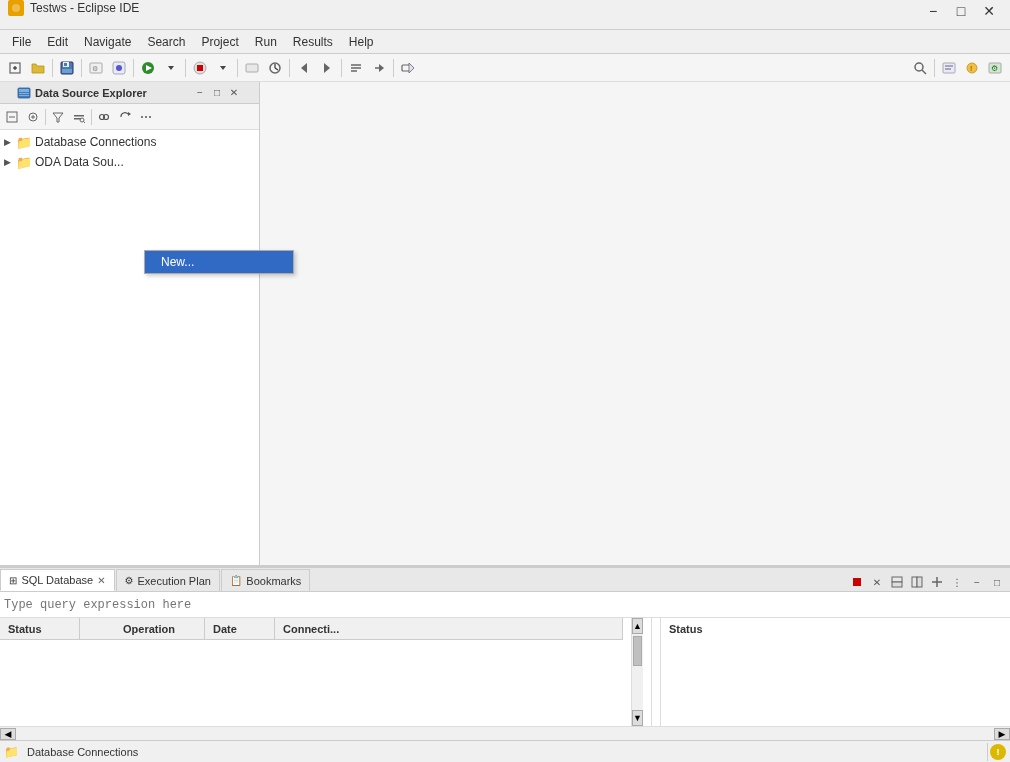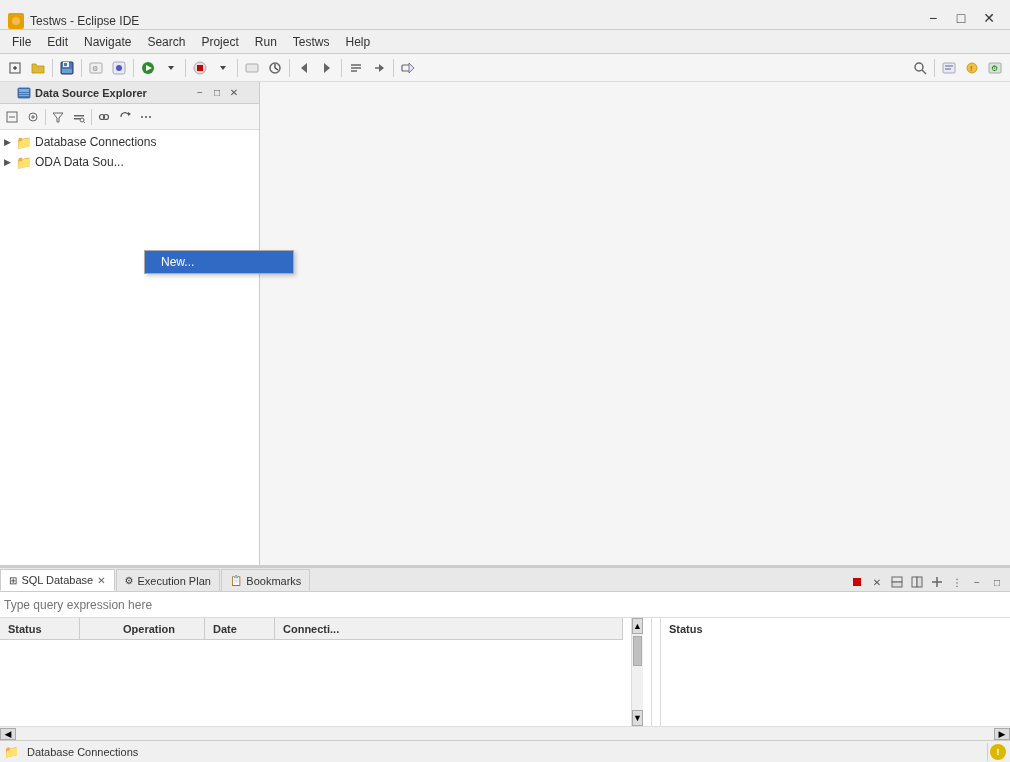--- a/index.html
+++ b/index.html
@@ -1,19 +1,19 @@
 <!DOCTYPE html>
 <html><head>
   <meta charset="utf-8">
   <style>
     * { box-sizing: border-box; margin: 0; padding: 0; }
     body { font-family: 'Segoe UI', Arial, sans-serif; font-size: 12px; background: #f0f0f0; width: 1010px; height: 762px; overflow: hidden; display: flex; flex-direction: column; }
 
     
-    .title-bar { background: #f0f0f0; height: 30px; display: flex; align-items: flex-end; padding: 0 8px; border-bottom: 1px solid #ccc; justify-content: space-between; }
+    .title-bar { background: #f0f0f0; height: 30px; display: flex; align-items: flex-start; padding: 0 8px; border-bottom: 1px solid #ccc; justify-content: space-between; }
     .title-bar-left { display: flex; align-items: center; gap: 6px; }
     .title-icon { width: 16px; height: 16px; background: #e8a000; border-radius: 2px; font-size: 10px; display: flex; align-items: center; justify-content: center; }
     .title-text { font-size: 12px; color: #333; }
     .title-controls { display: flex; gap: 2px; }
     .title-btn { width: 26px; height: 22px; background: none; border: none; cursor: pointer; font-size: 14px; display: flex; align-items: center; justify-content: center; color: #333; }
 
     
     .menu-bar { background: #f0f0f0; height: 24px; display: flex; align-items: center; padding: 0 4px; border-bottom: 1px solid #ccc; }
     .menu-item { padding: 2px 8px; font-size: 12px; cursor: pointer; color: #333; height: 22px; display: flex; align-items: center; }
 
@@ -56,21 +56,21 @@
     .bottom-tab-list { display: flex; }
     .bottom-tab { height: 22px; padding: 0 8px; display: flex; align-items: center; gap: 4px; font-size: 11px; cursor: pointer; background: #e8e8e8; border: 1px solid #ccc; border-bottom: none; margin-right: 1px; color: #333; }
     .bottom-tab.active { background: #fff; border-bottom: 1px solid #fff; z-index: 1; }
     .bottom-tab-icon { font-size: 10px; }
     .tab-close { font-size: 10px; color: #666; cursor: pointer; }
     .bottom-tab-controls { display: flex; align-items: center; gap: 2px; padding-right: 4px; }
     .btab-btn { width: 18px; height: 18px; background: none; border: 1px solid transparent; cursor: pointer; font-size: 10px; display: flex; align-items: center; justify-content: center; color: #555; }
 
     
     .sql-query-bar { height: 26px; background: #fff; border-bottom: 1px solid #ddd; display: flex; align-items: center; padding: 0 4px; }
-    .sql-query-input { border: none; outline: none; font-size: 12px; color: #666; flex: 1; background: none; }
+    .sql-query-input { border: none; outline: none; font-size: 12px; color: #666; flex: 1; background: none; font-family: Liberation Mono, monospace; }
     .sql-status-panel { width: 350px; border-left: 1px solid #ddd; display: flex; flex-direction: column; }
     .sql-main { display: flex; flex: 1; overflow: hidden; }
     .sql-table-area { flex: 1; display: flex; flex-direction: column; }
     .sql-table-header { background: #f0f0f0; height: 22px; display: flex; align-items: center; border-bottom: 1px solid #ccc; }
     .sql-col { padding: 0 8px; font-size: 11px; color: #333; font-weight: bold; border-right: 1px solid #ccc; height: 22px; display: flex; align-items: center; min-width: 80px; }
     .sql-col.status-col { min-width: 80px; }
     .sql-col.op-col { min-width: 90px; margin-left: 35px; }
     .sql-col.date-col { min-width: 70px; }
     .sql-col.conn-col { min-width: 100px; flex: 1; }
     .status-header { padding: 0 8px; font-size: 11px; font-weight: bold; color: #333; display: flex; align-items: center; height: 22px; }
@@ -116,21 +116,21 @@
   </div>
 </div>
 
 <div class="menu-bar">
   <span class="menu-item">File</span>
   <span class="menu-item">Edit</span>
   <span class="menu-item">Navigate</span>
   <span class="menu-item">Search</span>
   <span class="menu-item">Project</span>
   <span class="menu-item">Run</span>
-  <span class="menu-item">Testws</span>
+  <span class="menu-item">Results</span>
   <span class="menu-item">Help</span>
 </div>
 
 <div class="toolbar">
   <button class="tb-btn">
     <svg width="14" height="14" viewBox="0 0 14 14">
         <rect x="2" y="2" width="10" height="10" fill="none" stroke="#666" stroke-width="1.2"></rect>
         <line x1="5" y1="7" x2="9" y2="7" stroke="#333" stroke-width="1.2"></line>
         <line x1="7" y1="5" x2="7" y2="9" stroke="#333" stroke-width="1.2"></line>
       </svg>

